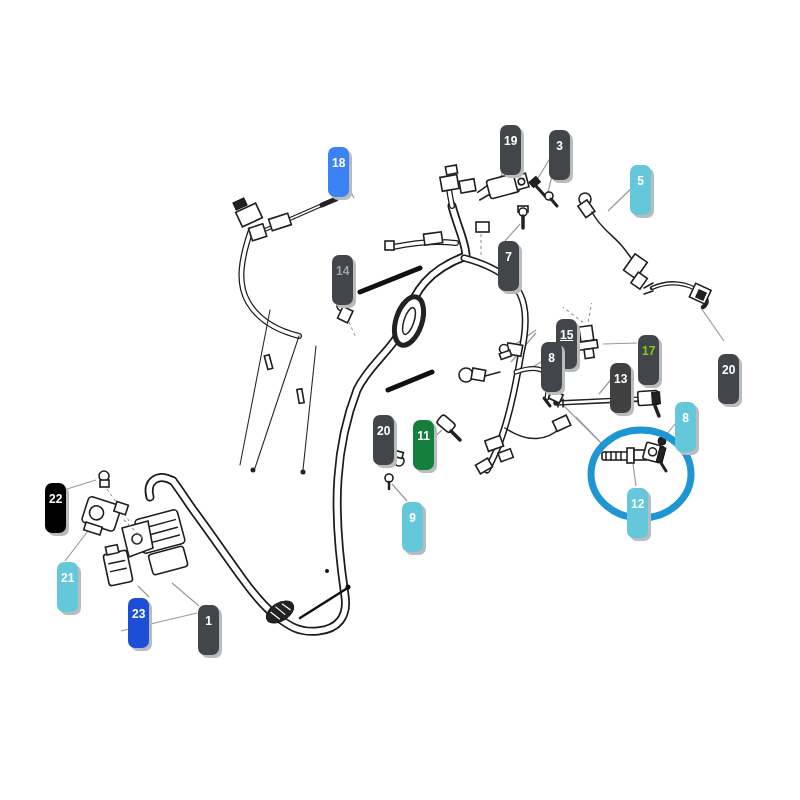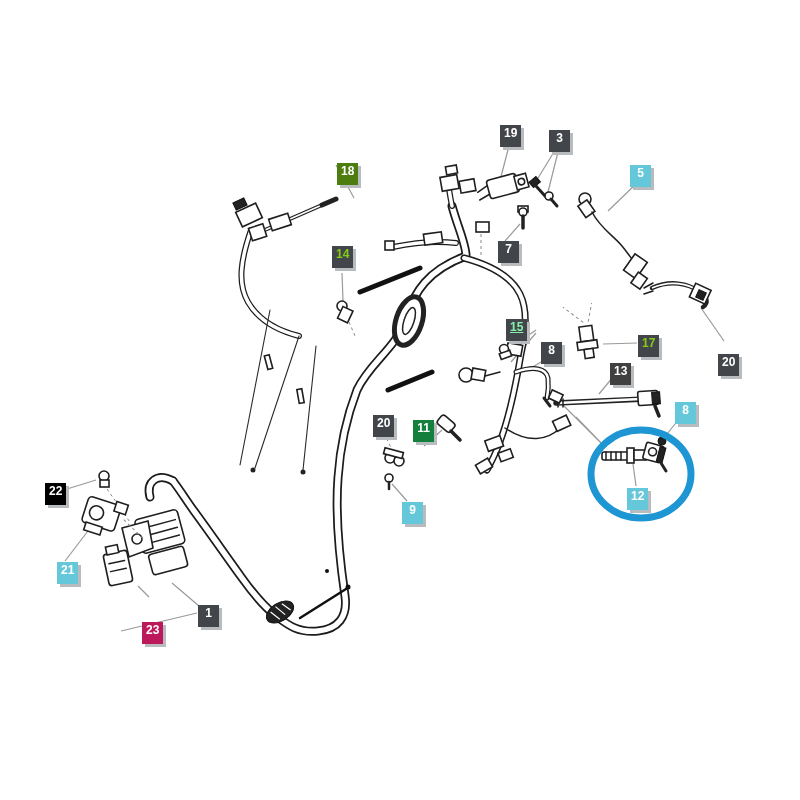--- a/index.html
+++ b/index.html
@@ -7,23 +7,23 @@
          font-family:"Liberation Sans",sans-serif;}
   svg{position:absolute;left:0;top:0;}
   .part-outline{fill:#fff;stroke:#1f1f1f;stroke-width:1.6;}
   .part-dark{fill:#222;stroke:#111;stroke-width:1;}
   .wire{fill:none;stroke:#1f1f1f;stroke-width:1.5;stroke-linecap:round;}
   .thin{fill:none;stroke:#2a2a2a;stroke-width:1.1;stroke-linecap:round;}
   .leader{fill:none;stroke:#9a9a9a;stroke-width:1.2;}
   .leader-dash{fill:none;stroke:#8a8a8a;stroke-width:1;stroke-dasharray:3 3;}
   .tube-o{fill:none;stroke:#1c1c1c;stroke-linecap:round;stroke-linejoin:round;}
   .tube-i{fill:none;stroke:#ffffff;stroke-linecap:round;stroke-linejoin:round;}
-  #labels .plabel{position:absolute;min-width:13px;height:22px;line-height:17px;
-      padding:0 4px;text-align:center;font-size:12px;font-weight:bold;color:#fff;
-      box-shadow:3px 3px 0 #b9bcbe;cursor:pointer;user-select:none;}
+  #labels .plabel{position:absolute;min-width:13px;height:34px;line-height:17px;
+      padding:8px 4px;text-align:center;font-size:12px;font-weight:bold;color:#fff;
+      box-shadow:3px 3px 0 #b9bcbe;cursor:pointer;user-select:none;border-radius:7px;}
 </style>
 </head>
 <body>
 
 <div class="stage">
 
 <svg width="800" height="800" viewBox="0 0 800 800">
 
   <g>
     <path class="leader" d="M336 165 L354 198"></path>
@@ -243,35 +243,35 @@
   <g transform="rotate(-12 118 568)">
     <rect x="106" y="552" width="24" height="32" rx="3" class="part-outline"></rect>
     <rect x="110" y="545" width="12" height="8" class="part-outline"></rect>
     <path class="wire" d="M110 562 L126 562 M110 570 L126 570"></path>
   </g>
 
   <ellipse cx="641" cy="474" rx="50" ry="44" fill="none" stroke="#1e96d3" stroke-width="7"></ellipse>
 </svg>
 
 <div id="labels">
-      <div class="plabel highlighted" style="left: 337px; top: 147px; background: #4d7c0f; color: rgb(255, 255, 255); margin-top: 16px;">18</div>
+      <div class="plabel highlighted" style="left: 328px; top: 147px; background: #3b82f6; color: rgb(255, 255, 255);">18</div>
       <div class="plabel default" style="left: 500px; top: 125px; background: rgb(66, 70, 74); color: rgb(255, 255, 255);">19</div>
       <div class="plabel default" style="left: 549px; top: 130px; background: rgb(66, 70, 74); color: rgb(255, 255, 255);">3</div>
       <div class="plabel highlighted" style="left: 630px; top: 165px; background: rgb(101, 200, 218); color: rgb(255, 255, 255);">5</div>
       <div class="plabel default" style="left: 498px; top: 241px; background: rgb(66, 70, 74); color: rgb(255, 255, 255);">7</div>
-      <div class="plabel default" style="left: 332px; top: 246px; background: rgb(66, 70, 74); color: #84cc16;">14</div>
-      <div class="plabel default" style="left: 506px; top: 319px; background: rgb(66, 70, 74); color: #86efac; text-decoration: underline;">15</div>
+      <div class="plabel default" style="left: 332px; top: 255px; background: rgb(66, 70, 74); color: #a3a3a3;">14</div>
+      <div class="plabel default" style="left: 556px; top: 319px; background: rgb(66, 70, 74); color: #ffffff; text-decoration: underline;">15</div>
       <div class="plabel default" style="left: 638px; top: 335px; background: rgb(66, 70, 74); color: #84cc16;">17</div>
       <div class="plabel default" style="left: 541px; top: 342px; background: rgb(66, 70, 74); color: rgb(255, 255, 255);">8</div>
       <div class="plabel default" style="left: 718px; top: 342px; background: rgb(66, 70, 74); color: rgb(255, 255, 255); margin-top: 12px;">20</div>
       <div class="plabel default" style="left: 610px; top: 363px; background: #404040; color: rgb(255, 255, 255);">13</div>
       <div class="plabel highlighted" style="left: 675px; top: 402px; background: rgb(101, 200, 218); color: rgb(255, 255, 255);">8</div>
       <div class="plabel default" style="left: 373px; top: 415px; background: rgb(66, 70, 74); color: rgb(255, 255, 255);">20</div>
       <div class="plabel default" style="left: 413px; top: 420px; background: #15803d; color: rgb(255, 255, 255);">11</div>
       <div class="plabel default" style="left: 45px; top: 483px; background: #000000; color: rgb(255, 255, 255);">22</div>
       <div class="plabel highlighted" style="left: 627px; top: 488px; background: rgb(101, 200, 218); color: rgb(255, 255, 255);">12</div>
       <div class="plabel highlighted" style="left: 402px; top: 502px; background: rgb(101, 200, 218); color: rgb(255, 255, 255);">9</div>
       <div class="plabel highlighted" style="left: 57px; top: 562px; background: rgb(101, 200, 218); color: rgb(255, 255, 255);">21</div>
-      <div class="plabel default" style="left: 142px; top: 598px; background: #be185d; color: rgb(255, 255, 255); margin-top: 24px;">23</div>
+      <div class="plabel default" style="left: 128px; top: 598px; background: #1d4ed8; color: rgb(255, 255, 255);">23</div>
       <div class="plabel default" style="left: 198px; top: 605px; background: rgb(66, 70, 74); color: rgb(255, 255, 255);">1</div>
     </div>
 
 </div>
 
 </body></html>

